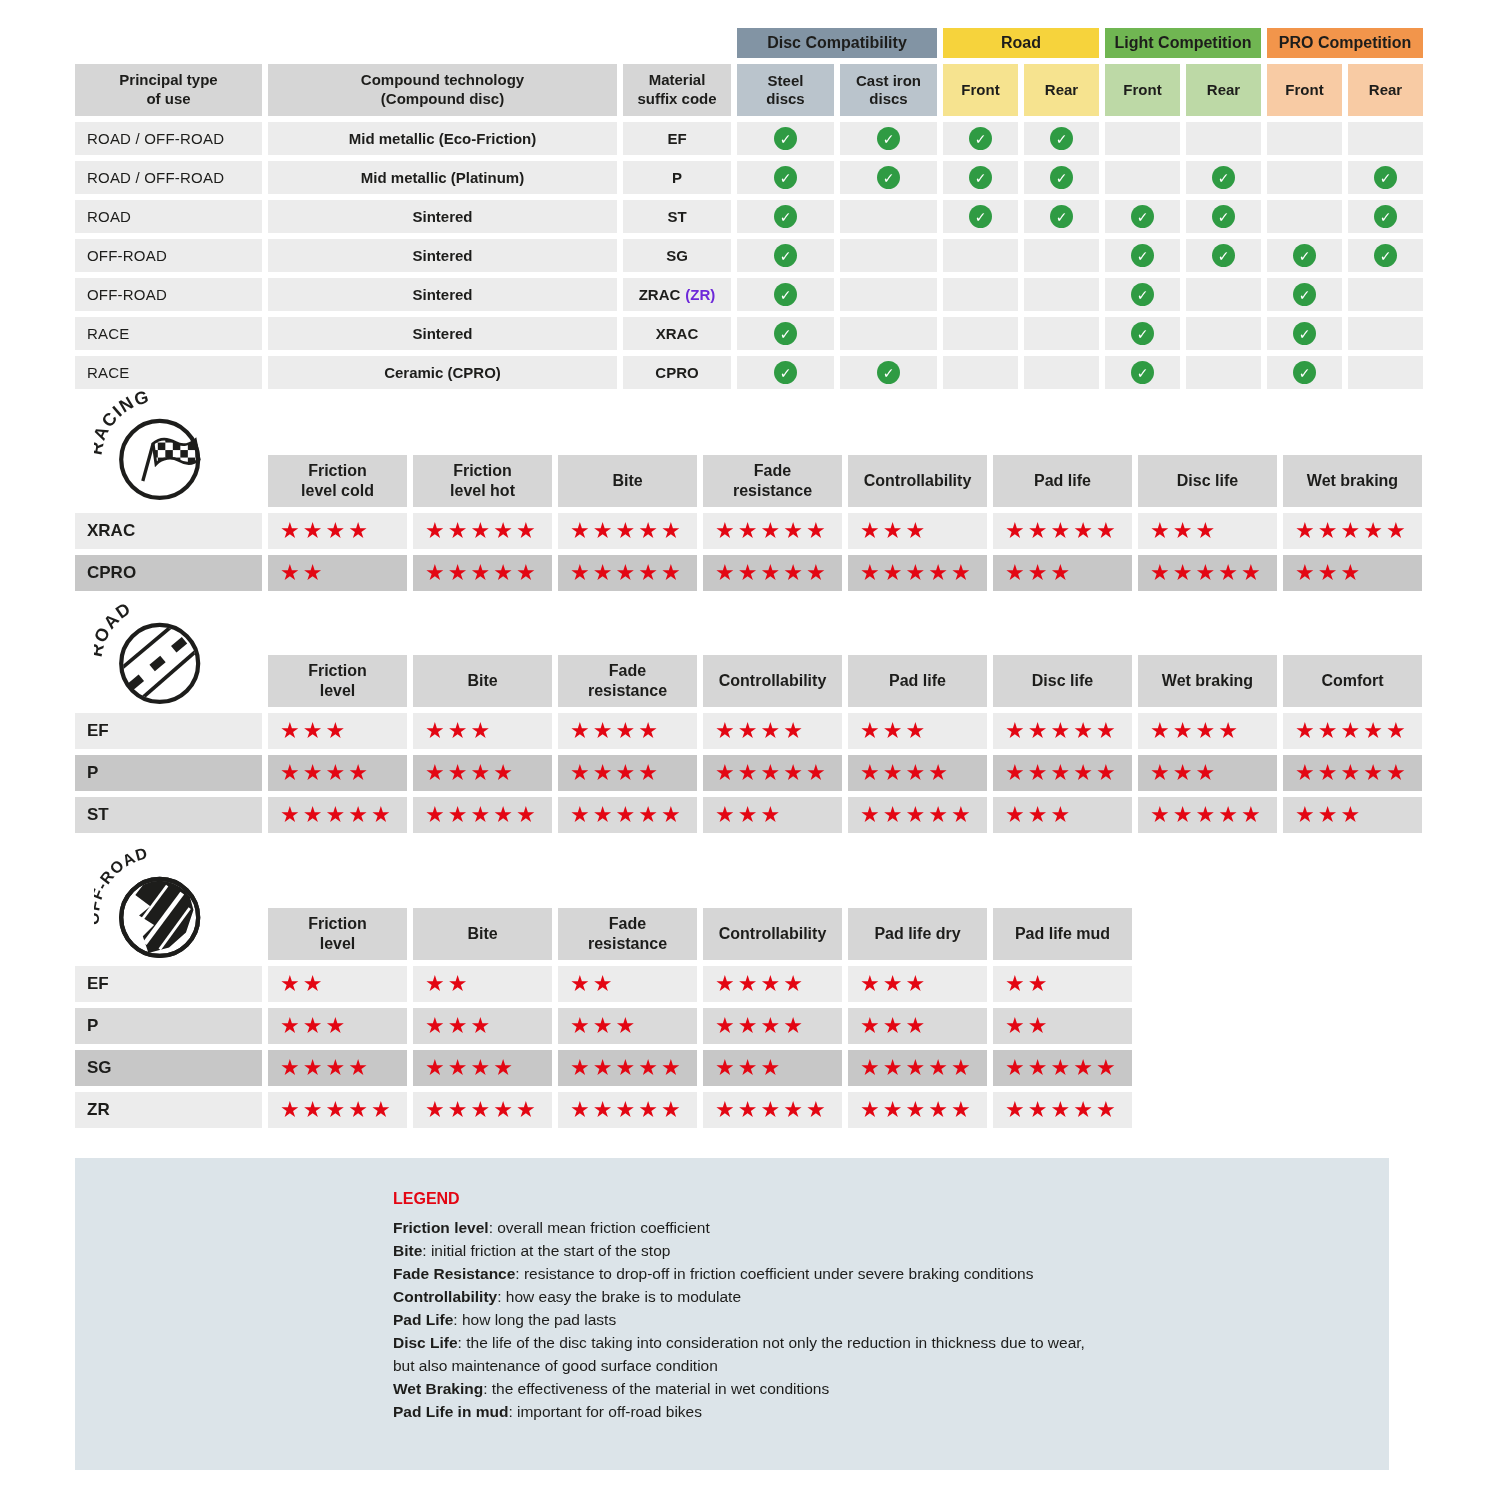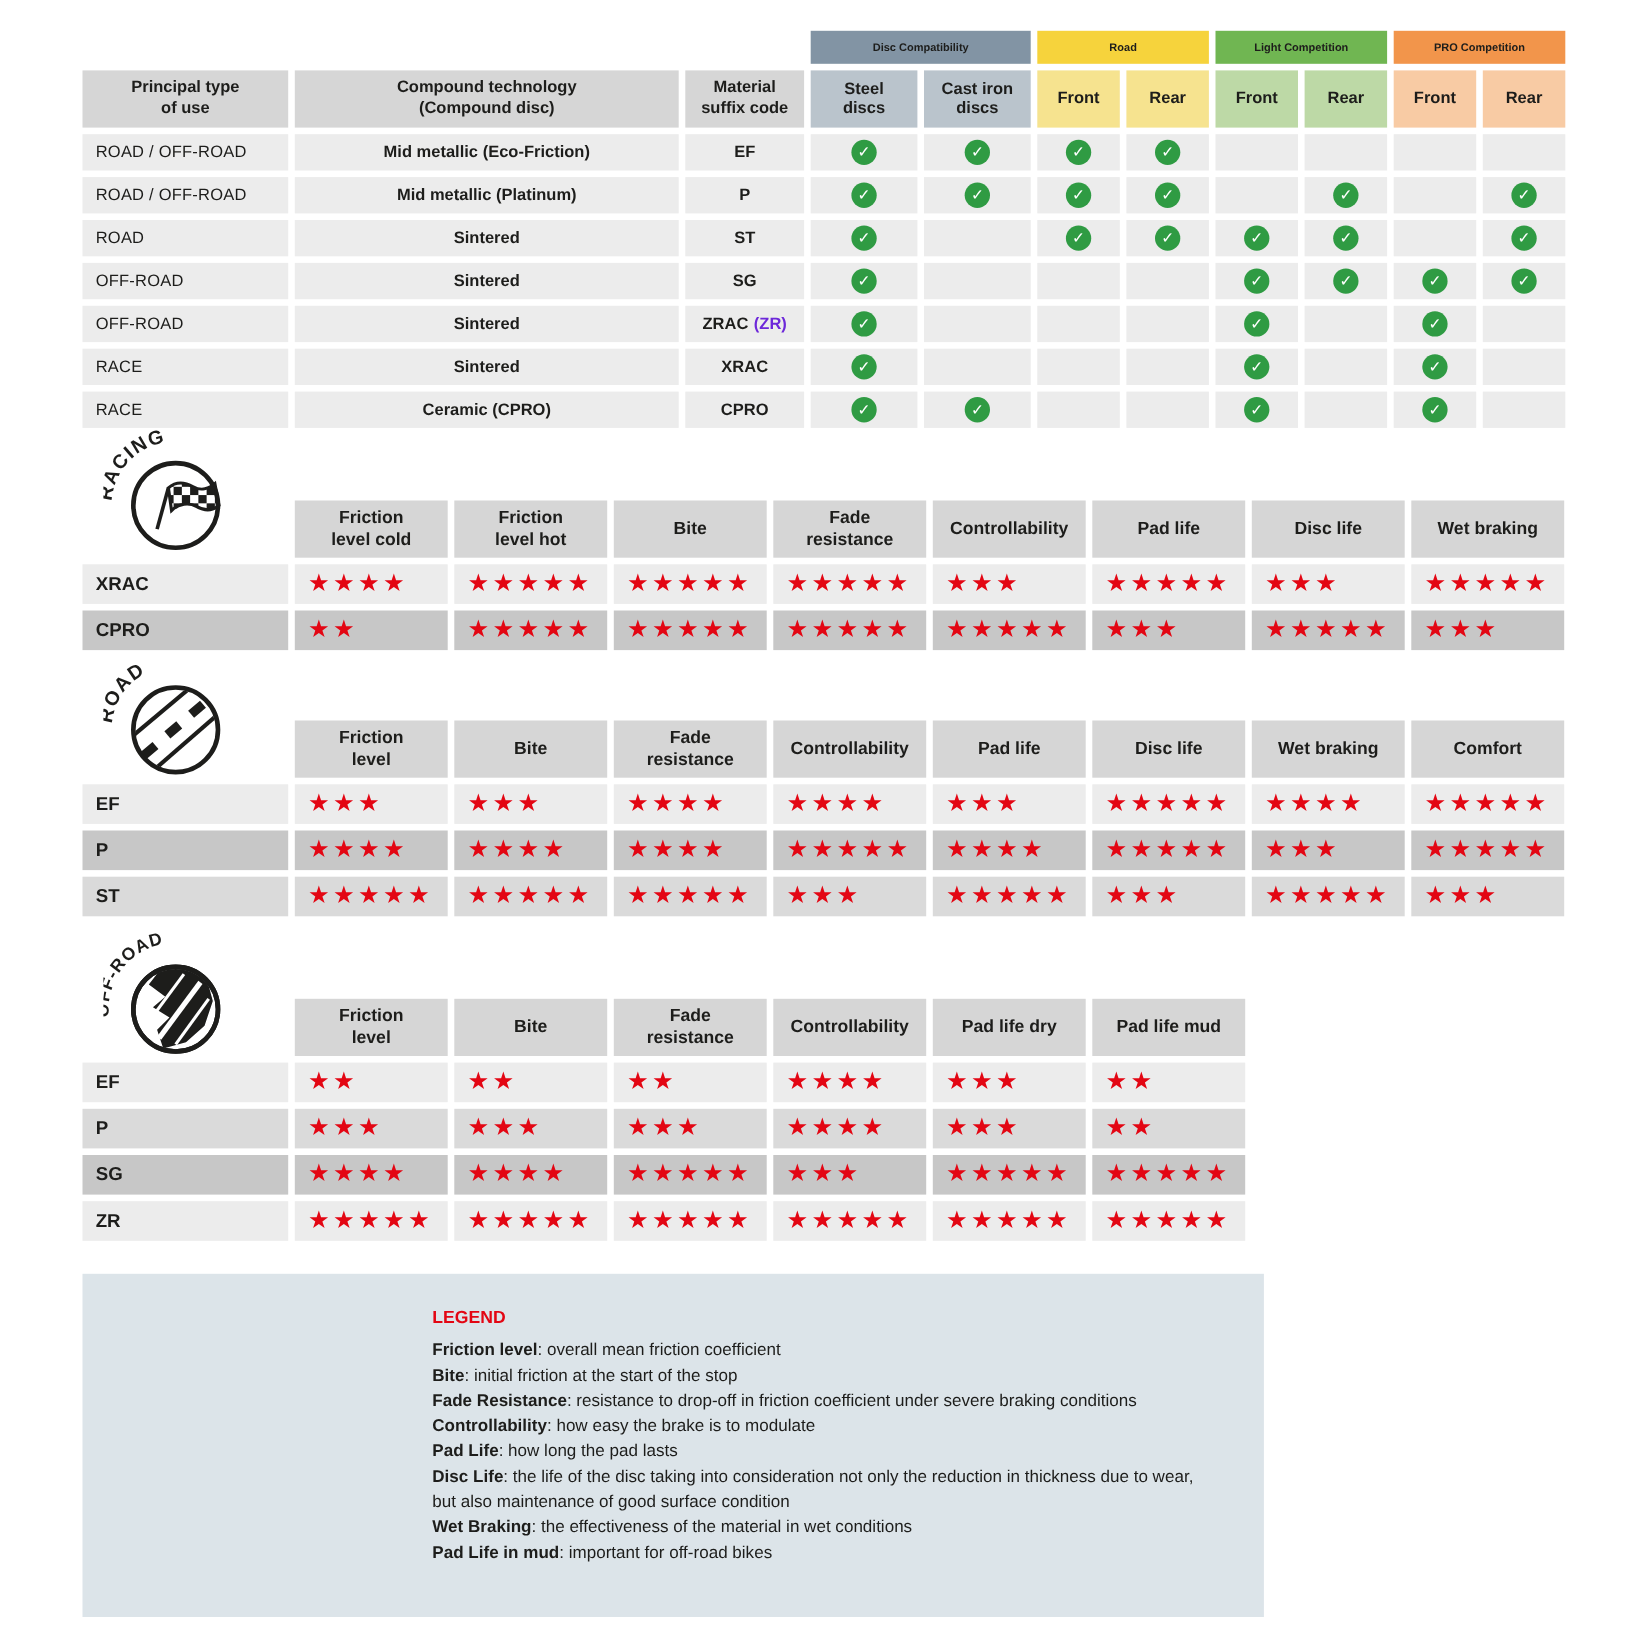--- a/index.html
+++ b/index.html
@@ -11,21 +11,21 @@
 
   
   #compat-grid{
     display:grid;
     grid-template-columns:187px 349px 108px 97px 97px 75px 75px 75px 75px 75px 75px;
     grid-template-rows:30px 52px repeat(7,33px);
     gap:6px;
   }
   .spacer{background:transparent;}
   .ghead{display:flex;align-items:center;justify-content:center;
-         font-weight:bold;font-size:10px;}
+         font-weight:bold;font-size:16px;}
   .chead{background:#d6d6d6;display:flex;align-items:center;justify-content:center;
          text-align:center;font-weight:bold;font-size:15px;line-height:1.25;
          white-space:pre-line;}
   .subhead{display:flex;align-items:center;justify-content:center;text-align:center;
          font-weight:bold;font-size:15px;line-height:1.2;white-space:pre-line;}
   .cell{background:#ececec;display:flex;align-items:center;font-size:15px;}
   .cell.center{justify-content:center;}
   .cell.use{padding-left:12px;letter-spacing:.2px;}
   .bold{font-weight:bold;}
   .gray-suffix{color:#6d28d9;font-weight:bold;margin-left:5px;}
@@ -41,21 +41,21 @@
   .starline{color:#e30613;font-size:22px;letter-spacing:3px;line-height:1;
             font-family:"DejaVu Sans",sans-serif;}
   .light{background:#ececec;}
   .medium{background:#dadada;}
   .dark{background:#c7c7c7;}
 
   
   .icon-svg{position:absolute;width:122px;height:122px;}
 
   
-  #legend{background:#dce4e9;width:1074px;height:312px;}
+  #legend{background:#dce4e9;width:1314px;height:312px;}
   #legend-inner{position:absolute;left:318px;top:32px;width:760px;}
   #legend-title{color:#e30613;font-weight:bold;font-size:16px;margin-bottom:8px;}
   .legend-line{font-size:15.5px;line-height:23px;white-space:pre-line;}
   .legend-line b{font-weight:bold;}
 </style>
 </head>
 <body>
 
 <div class="abs" style="left:75px;top:28px;">
   <div id="compat-grid">

